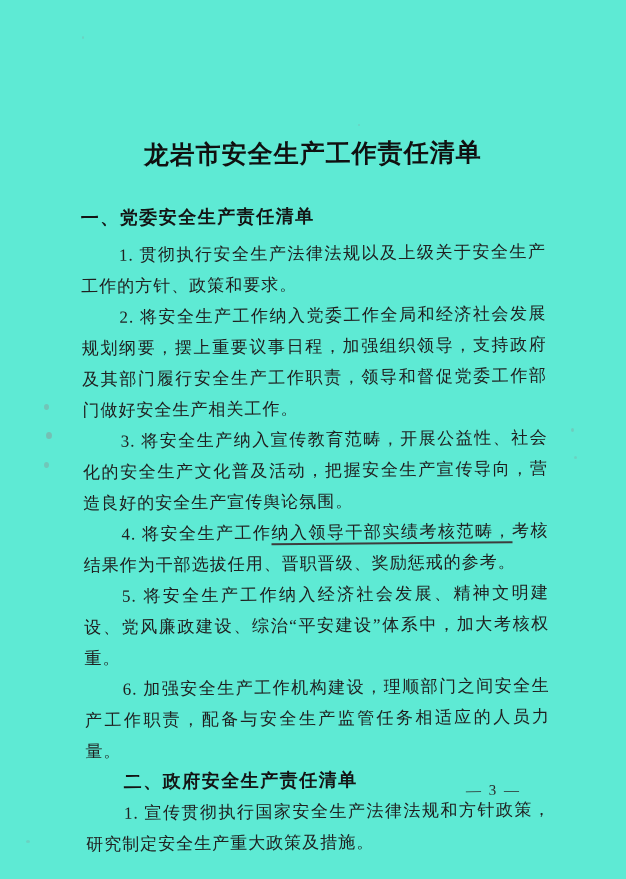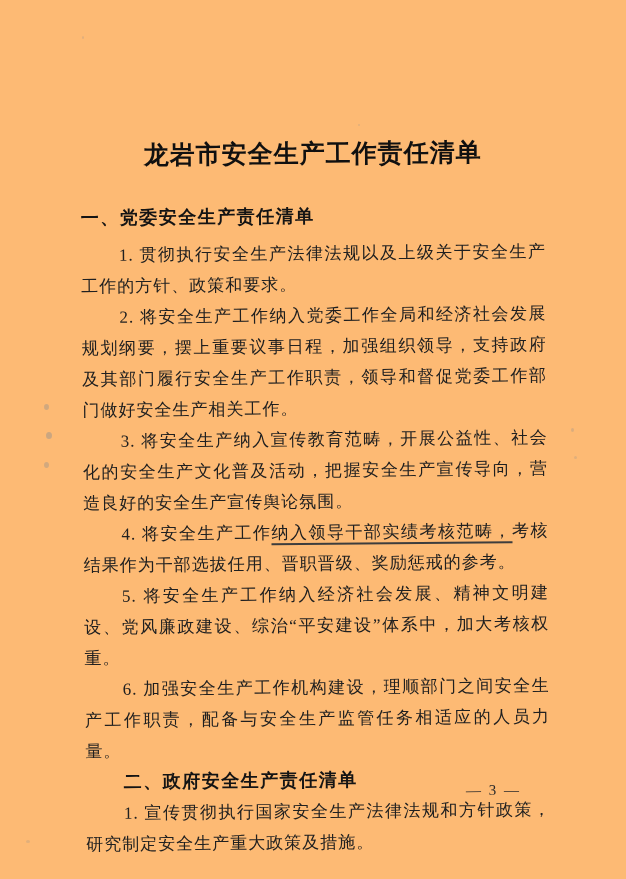--- a/index.html
+++ b/index.html
@@ -7,21 +7,21 @@
     padding: 0;
     width: 626px;
     height: 879px;
     overflow: hidden;
     background: #ffffff;
     font-family: "Liberation Serif", serif;
   }
   .page {
     position: absolute;
     inset: 0;
-    background: #fdba74;
+    background: #5eead4;
   }
   .content {
     position: absolute;
     left: 80px;
     top: 140px;
     width: 465px;
     transform: rotate(-0.5deg);
     transform-origin: 50% 0;
     color: #1e1e1e;
   }

